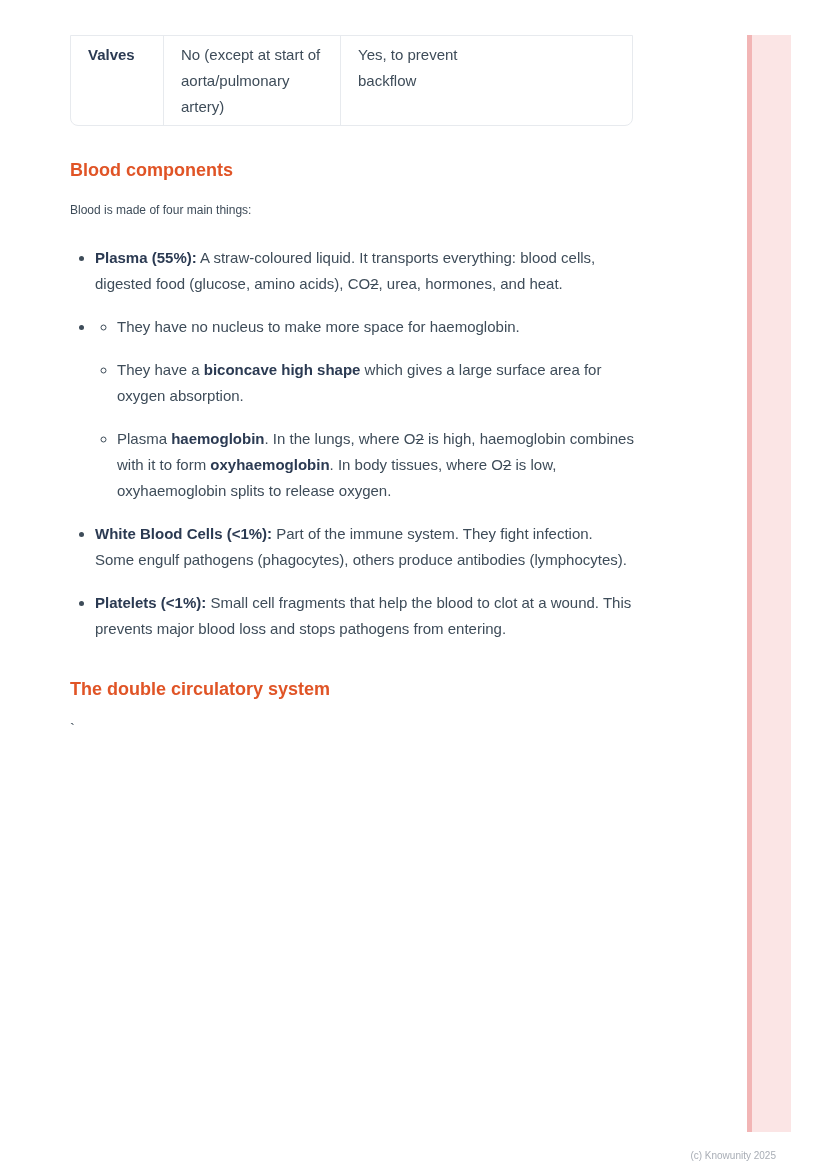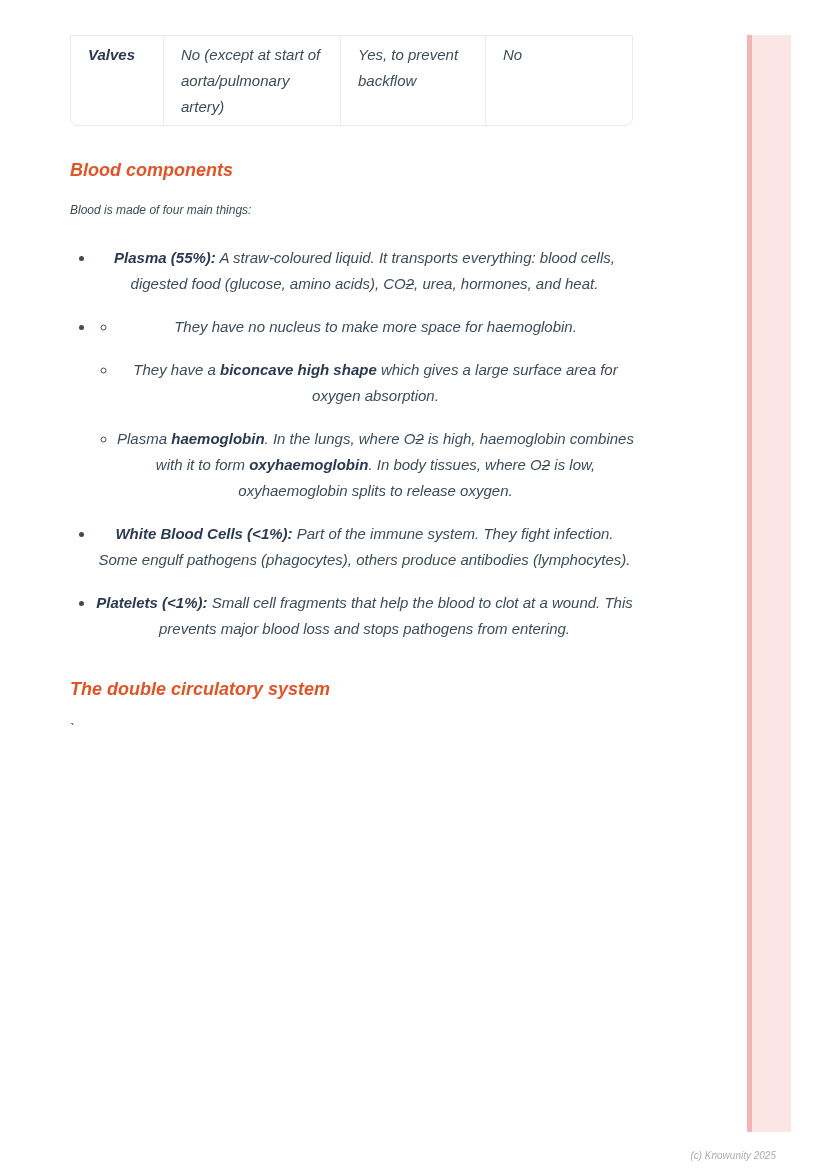--- a/index.html
+++ b/index.html
@@ -4,21 +4,21 @@
 <style>
   :root {
     --accent: #e05426;
     --body-text: #3e4c59;
     --bold-text: #2b3a52;
     --table-border: #e7eaee;
     --stripe-fill: #fbe5e5;
     --stripe-line: #f2b5b5;
     --footer-text: #a9aeb6;
   }
-  * { margin: 0; padding: 0; box-sizing: border-box; font-style: italic; }
+  * { margin: 0; padding: 0; box-sizing: border-box; }
   html, body { background: #ffffff; }
   body {
     width: 828px;
     height: 1171px;
     position: relative;
     overflow: hidden;
     font-family: "Liberation Sans", "DejaVu Sans", sans-serif;
     color: var(--body-text);
   }
 
@@ -76,21 +76,21 @@
   }
   p.stray { margin-top: 16px; font-size: 15px; line-height: 26px; }
 
   ul.main {
     margin-top: 22px;
     padding-left: 25px;
     list-style: disc;
     font-size: 15px;
     line-height: 26px;
   }
-  ul.main > li { margin-bottom: 17px; text-align: center; }
+  ul.main > li { margin-bottom: 17px; }
   ul.main > li:last-child { margin-bottom: 4px; }
 
   ul.sub {
     margin: 9px 0 9px 0;
     padding-left: 22px;
     list-style: circle;
   }
   ul.sub > li + li { margin-top: 17px; }
 
   b { font-weight: bold; color: var(--bold-text); }
@@ -112,21 +112,20 @@
 <div class="stripe"></div>
 
 <div class="content">
 
   <div class="doc-table">
     <div class="cell">
       <b>Valves</b>
     </div>
     <div class="cell">No (except at start of aorta/pulmonary artery)</div>
     <div class="cell">Yes, to prevent backflow</div>
-    <div class="cell">No</div>
   </div>
 
   <h2>Blood components</h2>
 
   <p class="para">Blood is made of four main things:</p>
 
   <ul class="main">
     <li><b>Plasma (55%):</b><span> A straw-coloured liquid. It transports everything: blood cells, digested food (glucose, amino acids), CO</span><s>2</s><span>, urea, hormones, and heat.</span></li>
     <li>
       <ul class="sub">

